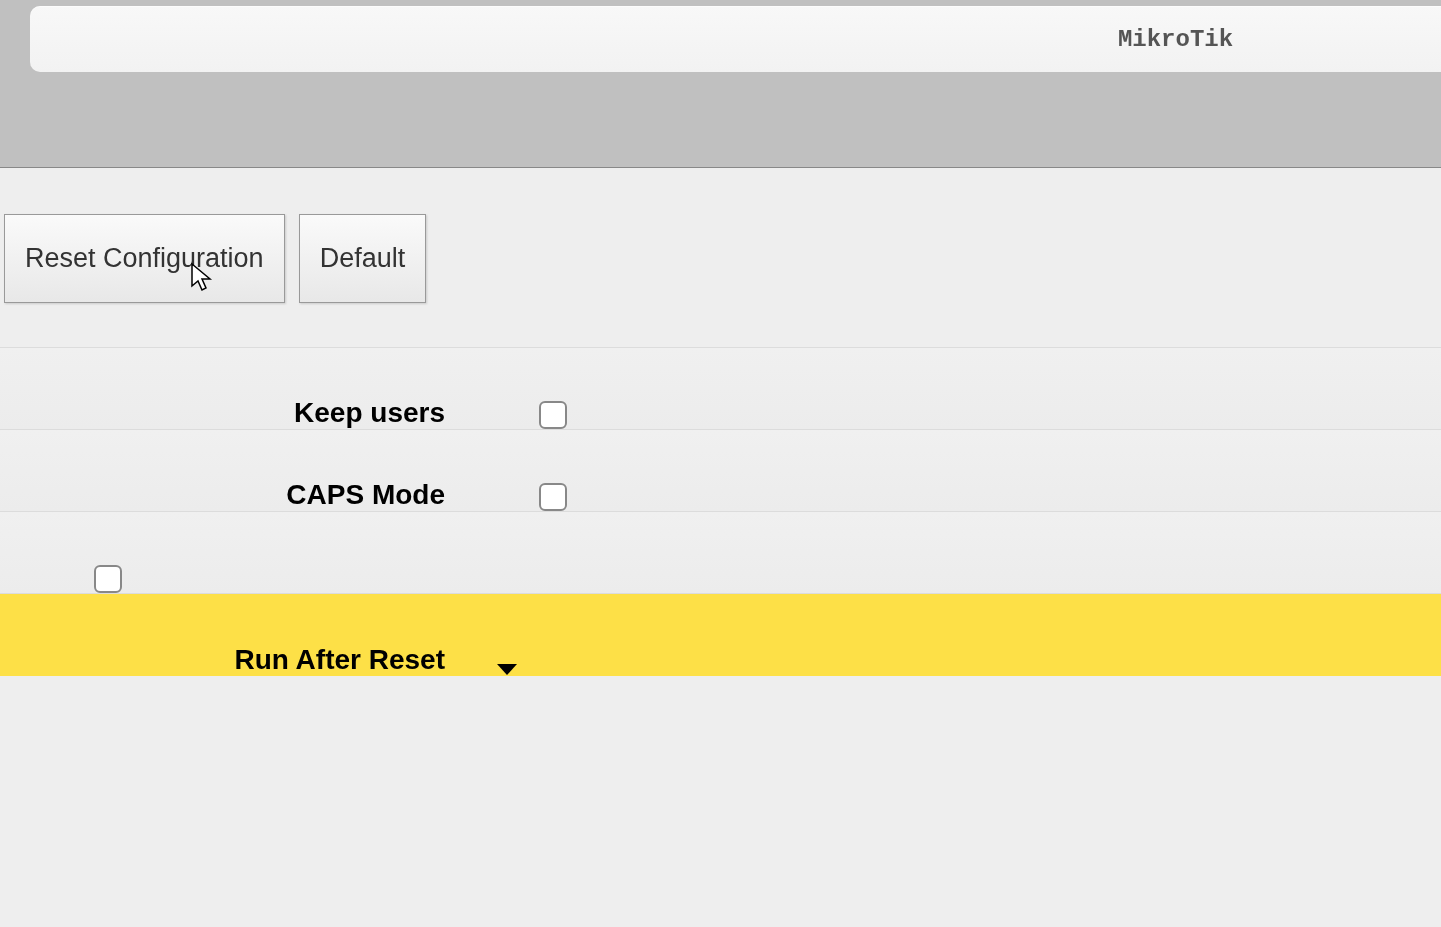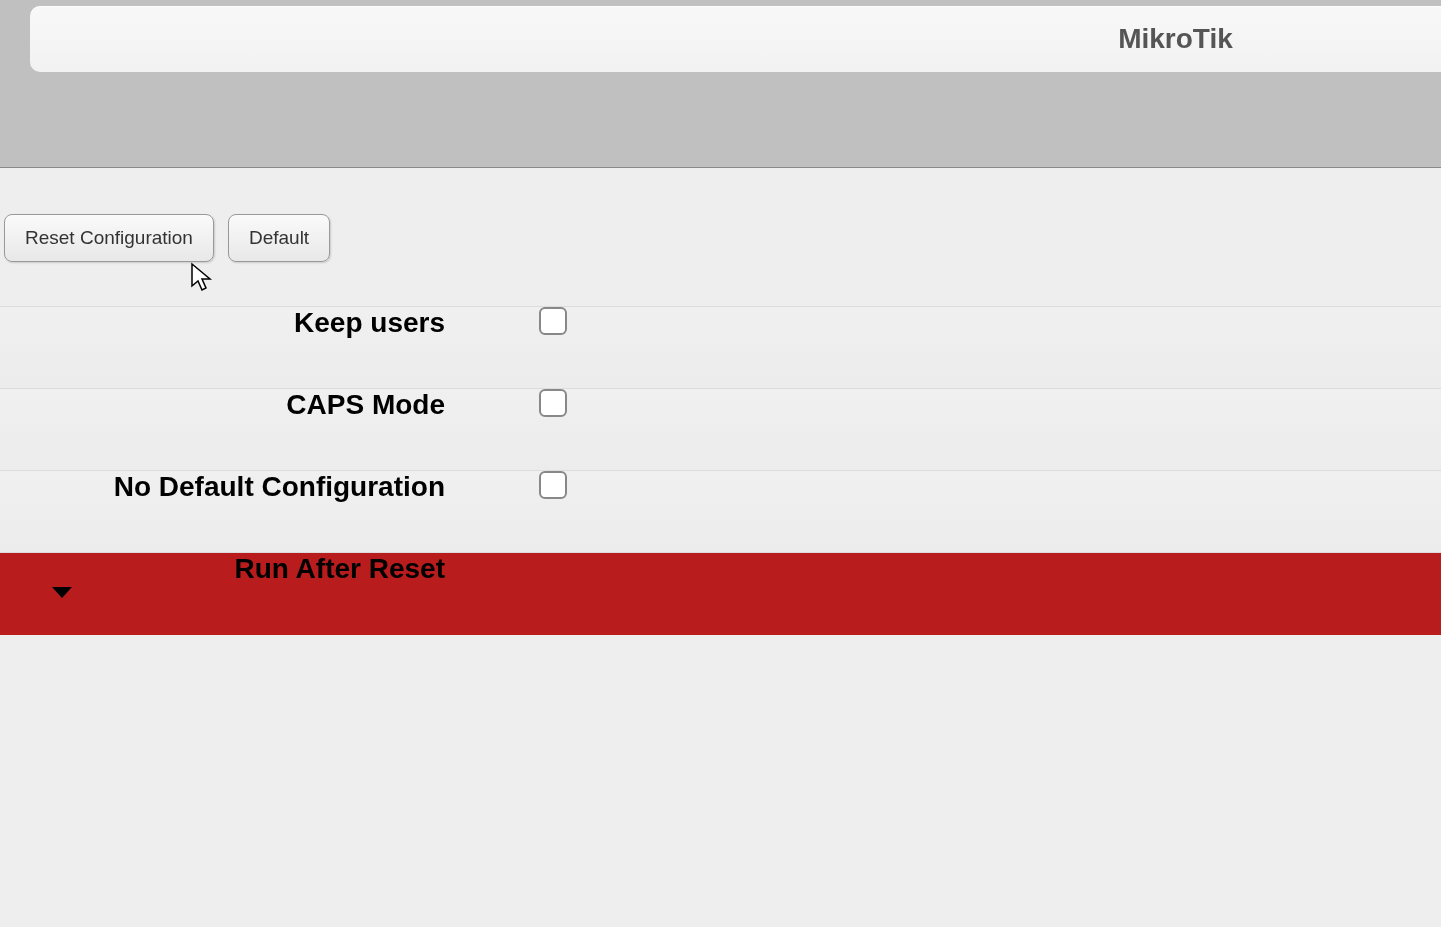--- a/index.html
+++ b/index.html
@@ -25,55 +25,55 @@
       border-radius: 10px 0 0 10px;
       height: 66px;
       display: flex;
       align-items: center;
       justify-content: center;
       width: calc(100% - 0px);
       box-shadow: inset 0 1px 0 rgba(255,255,255,0.5);
     }
     .title-text {
       font-weight: bold;
-      font-size: 28px;
+      font-size: 24px;
       color: #555;
       margin-left: 880px;
+      font-family: Liberation Mono, monospace;
     }
     .content-area {
       background: #eeeeee;
     }
     .toolbar {
       padding: 46px 0 44px 4px;
       display: flex;
       gap: 14px;
       border-bottom: 1px solid #dcdcdc;
     }
     .btn {
       font-family: Verdana, Geneva, sans-serif;
-      font-size: 19px;
+      font-size: 27px;
       color: #333;
-      padding: 12px 20px;
+      padding: 28px 20px;
       background: linear-gradient(to bottom, #fafafa, #e8e8e8);
       border: 1px solid #999;
-      border-radius: 8px;
+      border-radius: 0;
       cursor: pointer;
       box-shadow: 1px 1px 2px rgba(0,0,0,0.15);
     }
     .form-row {
       display: flex;
-      align-items: flex-start;
+      align-items: flex-end;
       height: 82px;
       border-bottom: 1px solid #dcdcdc;
       background: linear-gradient(to bottom, #f0f0f0, #ececec);
     }
     .form-row.last {
       border-bottom: none;
-      background: #b91c1c;
-      flex-direction: column;
+      background: #fde047;
     }
     .form-label {
       width: 445px;
       text-align: right;
       font-weight: bold;
       font-size: 28px;
       color: #000;
       padding-right: 0;
     }
     .form-control {
@@ -131,21 +131,20 @@
   </div>
 
   <div class="form-row">
     <div class="form-label">CAPS Mode</div>
     <div class="form-control">
       <input type="checkbox" class="checkbox" style="">
     </div>
   </div>
 
   <div class="form-row">
-    <div class="form-label">No Default Configuration</div>
     <div class="form-control">
       <input type="checkbox" class="checkbox" style="">
     </div>
   </div>
 
 
   <div class="form-row last">
     <div class="form-label">Run After Reset</div>
     <div class="dropdown-arrow">
       <svg viewBox="0 0 24 14">

